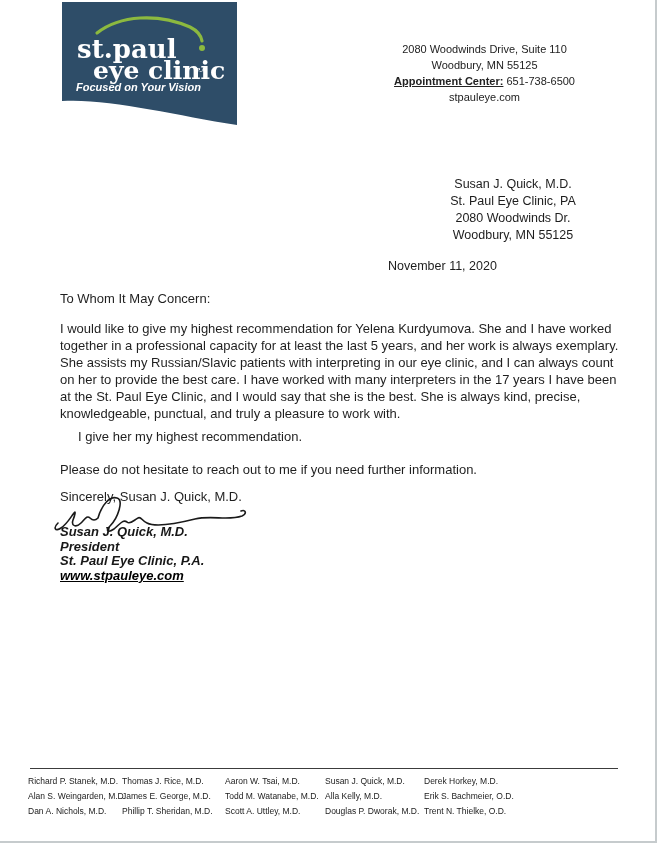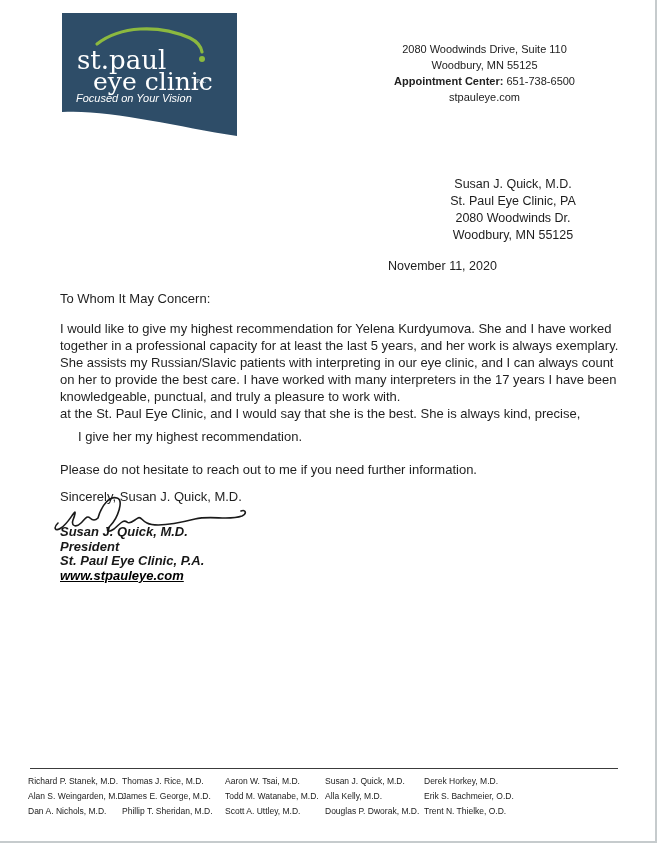--- a/index.html
+++ b/index.html
@@ -8,26 +8,26 @@
     width:657px;height:843px;
     background:#ffffff;
     font-family:"Liberation Sans",sans-serif;
     color:#1f1f1f;
     overflow:hidden;
     box-sizing:border-box;
     border-right:2px solid #c6cbcd;
     border-bottom:2px solid #c6cbcd;
   }
   
-  .logo-wrap{position:absolute;left:62px;top:13px;width:175px;height:127px;}
+  .logo-wrap{position:absolute;left:62px;top:2px;width:175px;height:127px;font-weight:bold;}
   .contact-block{
     position:absolute;top:41px;right:80px;
     text-align:center;font-size:11px;line-height:16px;color:#222;
   }
-  .contact-block .bold{font-weight:bold;}
+  .contact-block .bold{font-weight:bold;text-decoration:underline;}
   
   .recipient-block{
     position:absolute;left:388px;top:176px;width:250px;
     text-align:center;font-size:12.5px;line-height:17px;color:#1d1d1d;
   }
   .date-line{
     position:absolute;left:388px;top:259px;width:250px;
     text-align:left;font-size:12.5px;color:#1d1d1d;
   }
   
@@ -87,22 +87,22 @@
 
   <div class="date-line">November 11, 2020</div>
 
   <div class="salutation">To Whom It May Concern:</div>
 
   <div class="para para1">
     <div>I would like to give my highest recommendation for Yelena Kurdyumova. She and I have worked</div>
     <div>together in a professional capacity for at least the last 5 years, and her work is always exemplary.</div>
     <div>She assists my Russian/Slavic patients with interpreting in our eye clinic, and I can always count</div>
     <div>on her to provide the best care. I have worked with many interpreters in the 17 years I have been</div>
+    <div>at the St. Paul Eye Clinic, and I would say that she is the best. She is always kind, precise,</div>
     <div>knowledgeable, punctual, and truly a pleasure to work with.</div>
-    <div>at the St. Paul Eye Clinic, and I would say that she is the best. She is always kind, precise,</div>
   </div>
 
   <div class="para para2">I give her my highest recommendation.</div>
   <div class="para para3">Please do not hesitate to reach out to me if you need further information.</div>
   <div class="para closing">Sincerely, Susan J. Quick, M.D.</div>
 
   <svg class="signature-svg" viewBox="0 0 205 40">
     <path d="M8,27 C3,32 5,36 11,32 C17,28 20,22 24,17 C26,14 25,19 23,24
              C21,30 26,32 31,27 C35,23 37,19 40,22 C42,24 45,25 48,22
              C52,8 60,0 67,2 C74,4 68,22 60,30 C55,35 58,37 64,33

